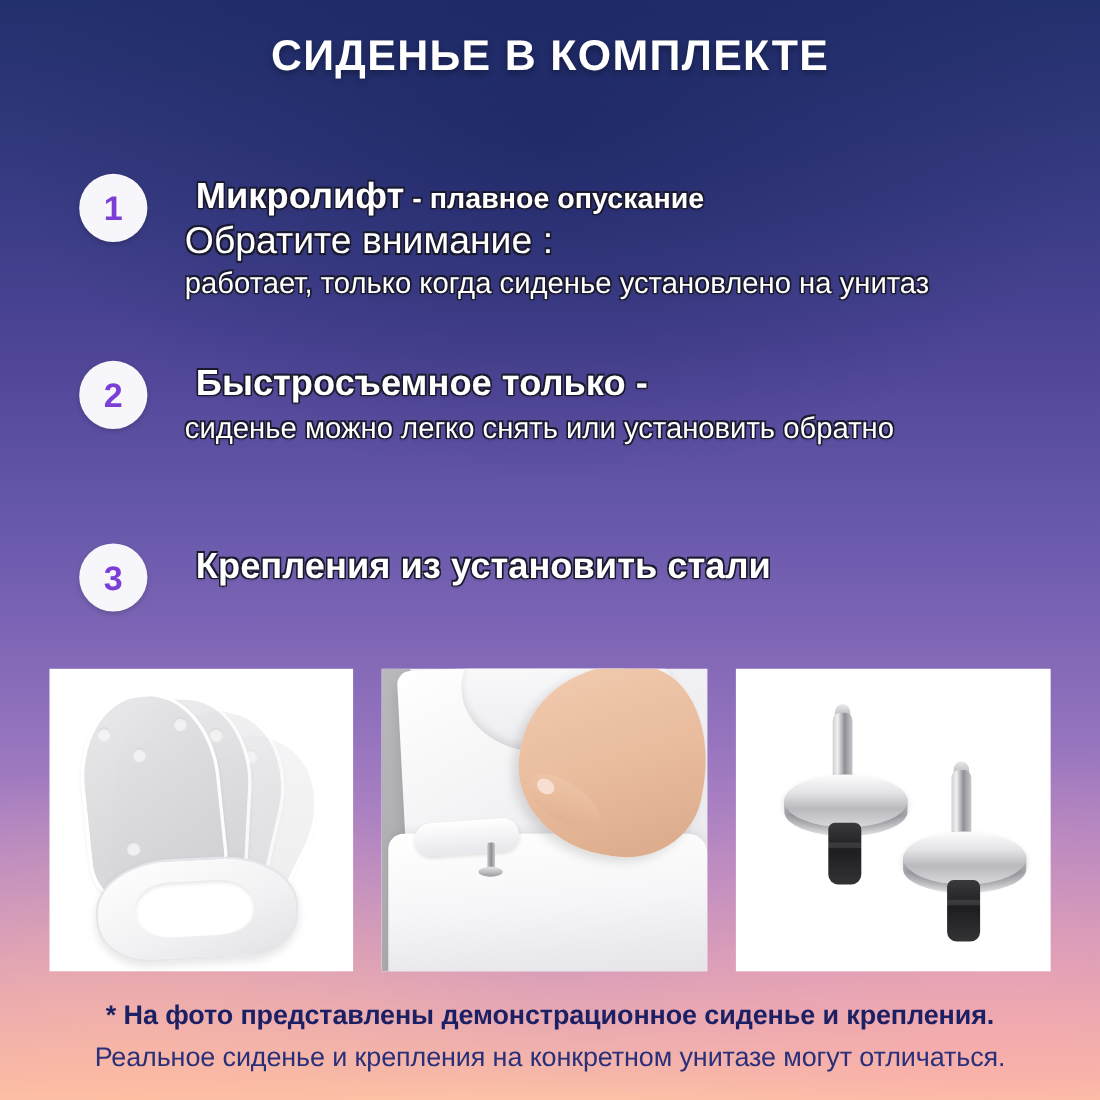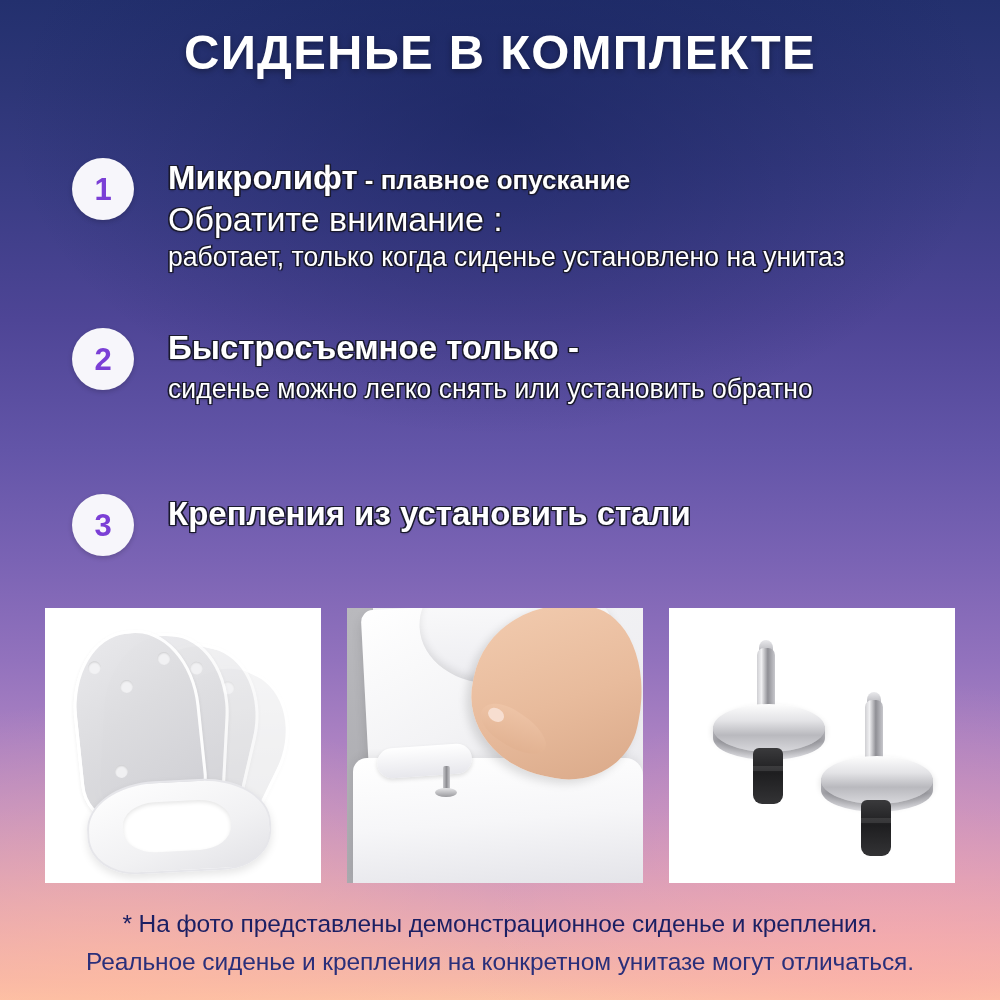--- a/index.html
+++ b/index.html
@@ -41,21 +41,21 @@
     pointer-events: none;
   }
 
   .title {
     position: absolute;
     top: 22px;
     left: 0;
     width: 1000px;
     text-align: center;
     color: #ffffff;
-    font-size: 49px;
+    font-size: 39px;
     font-weight: bold;
     letter-spacing: 1.2px;
     line-height: 60px;
     text-shadow: 0 2px 6px rgba(0,0,0,0.35);
   }
 
   .item {
     position: absolute;
     left: 72px;
     width: 910px;
@@ -90,20 +90,21 @@
       -1.4px -1.4px 0 #1a1a2e,
        1.4px -1.4px 0 #1a1a2e,
       -1.4px  1.4px 0 #1a1a2e,
        1.4px  1.4px 0 #1a1a2e,
        0     2px   2px rgba(0,0,0,0.28);
   }
   .head-line {
     font-size: 33px;
     font-weight: bold;
     line-height: 40px;
+    margin-left: 10px;
   }
   .head-line .tail {
     font-size: 26px;
     font-weight: bold;
   }
   .sub-line {
     font-size: 34px;
     font-weight: normal;
     line-height: 38px;
   }
@@ -327,21 +328,21 @@
 
   .footnote {
     position: absolute;
     left: 0;
     width: 1000px;
     text-align: center;
   }
   .fn1 {
     top: 910px;
     font-size: 24.5px;
-    font-weight: normal;
+    font-weight: bold;
     color: #1b1f63;
     letter-spacing: -0.1px;
   }
   .fn2 {
     top: 948px;
     font-size: 24.5px;
     font-weight: normal;
     color: #2a2f7a;
     letter-spacing: -0.1px;
   }

